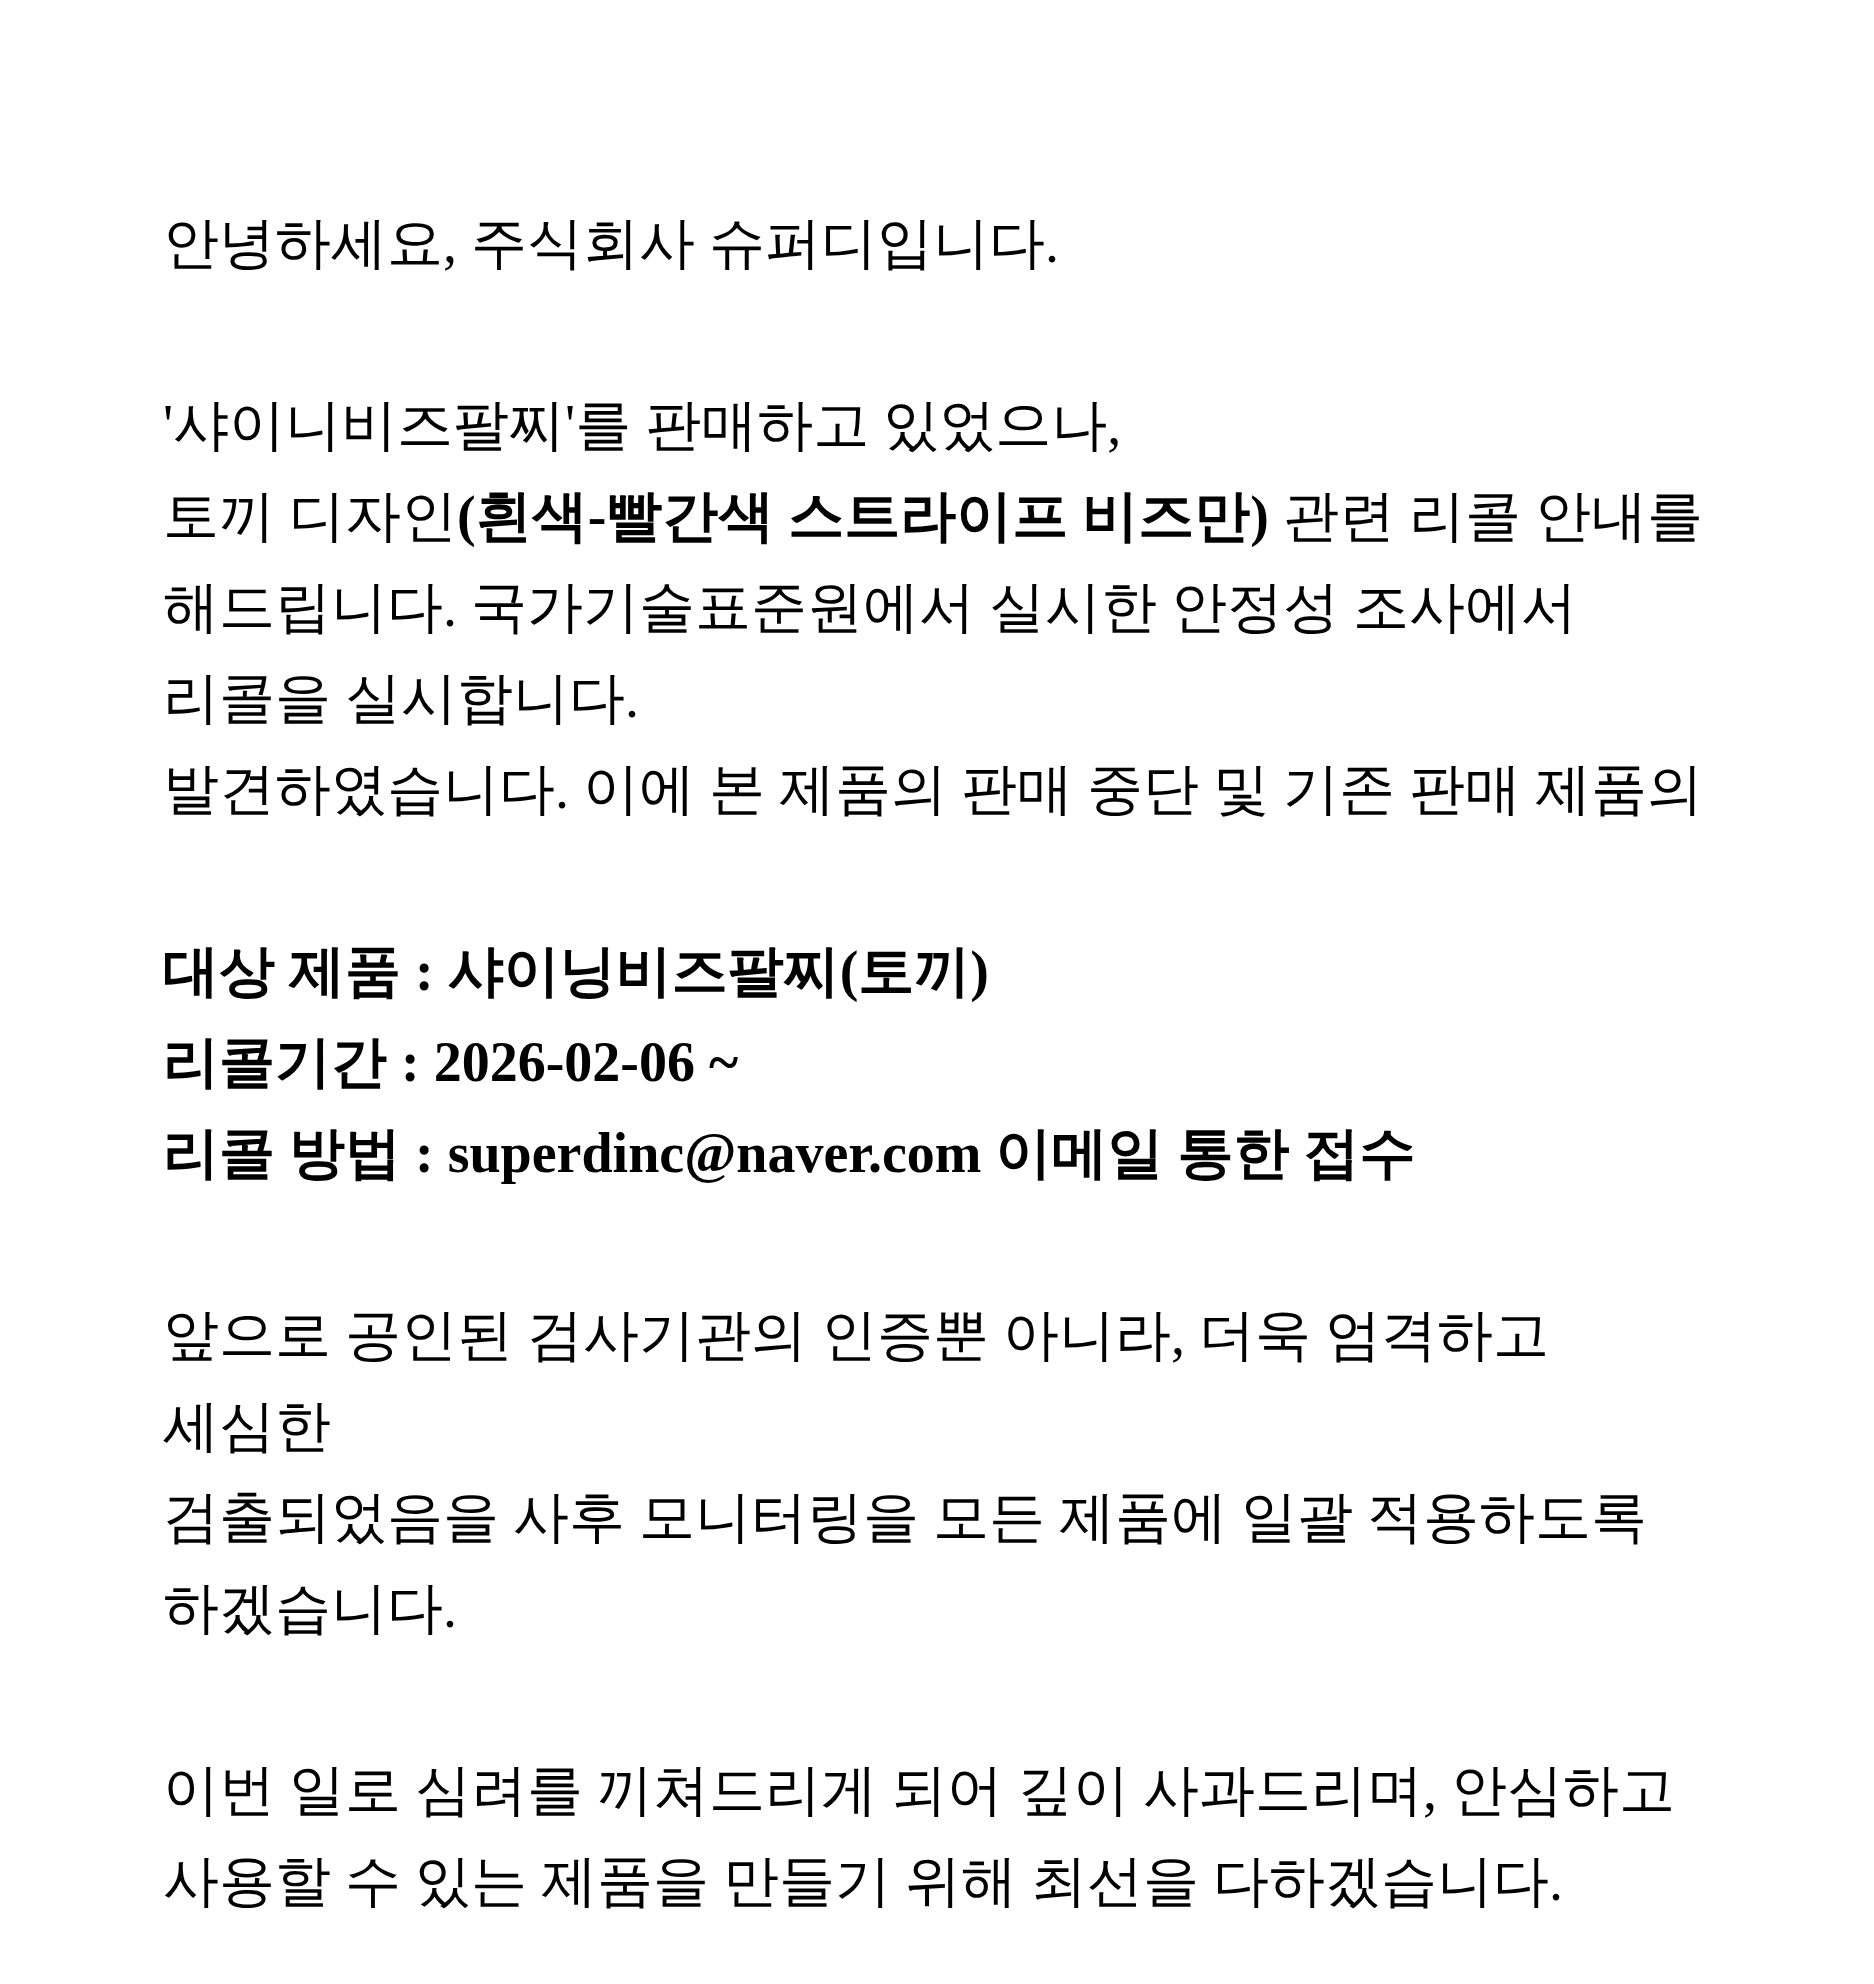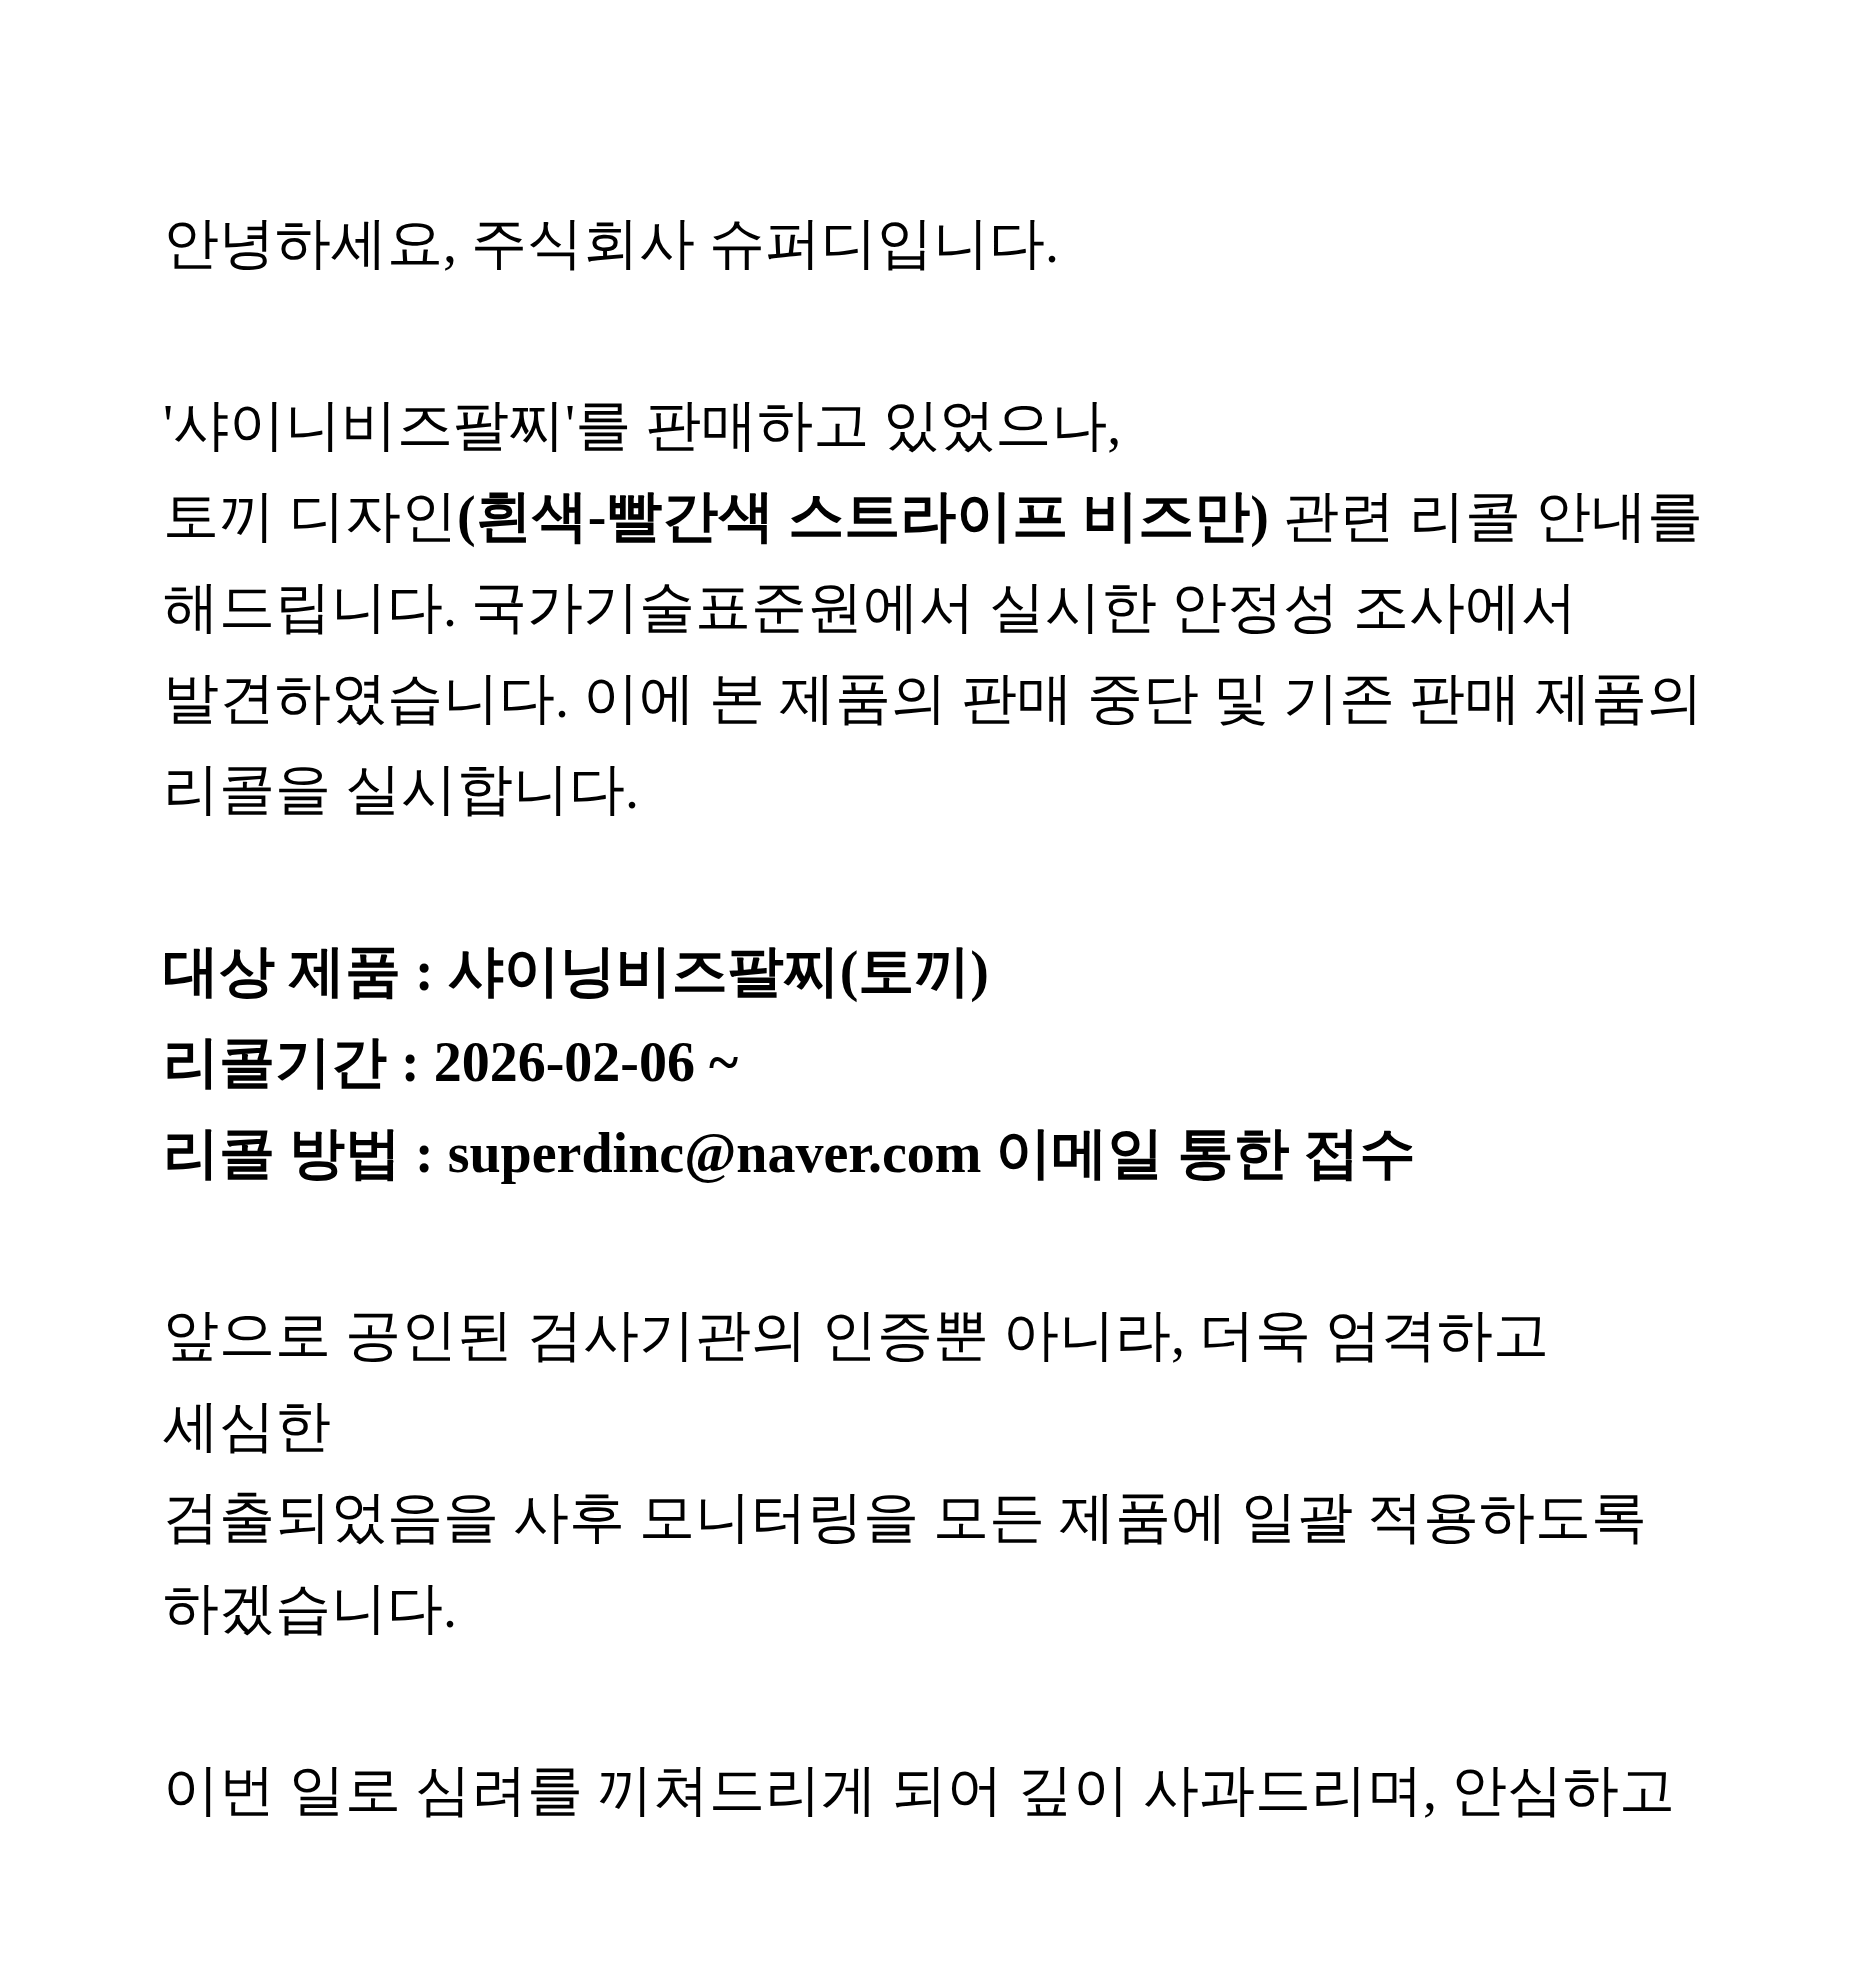--- a/index.html
+++ b/index.html
@@ -40,30 +40,31 @@
 <body>
 
 <div class="page" data-name="notice-document">
     <p class="para" data-name="greeting-paragraph">
       <span class="line" data-name="text-line"><span class="run" data-name="text-run">안녕하세요, 주식회사 슈퍼디입니다.</span></span>
     </p>
     <p class="para" data-name="recall-intro-paragraph">
       <span class="line" data-name="text-line"><span class="run" data-name="text-run">'샤이니비즈팔찌'를 판매하고 있었으나,</span></span>
       <span class="line" data-name="text-line"><span class="run" data-name="text-run">토끼 디자인</span><span class="run b" data-name="bold-text-run">(흰색-빨간색 스트라이프 비즈만)</span><span class="run" data-name="text-run"> 관련 리콜 안내를</span></span>
       <span class="line" data-name="text-line"><span class="run" data-name="text-run">해드립니다. 국가기술표준원에서 실시한 안정성 조사에서</span></span>
+      <span class="line" data-name="text-line"><span class="run" data-name="text-run">리콜을 실시합니다.</span></span>
       <span class="line" data-name="text-line"><span class="run" data-name="text-run">발견하였습니다. 이에 본 제품의 판매 중단 및 기존 판매 제품의</span></span>
-      <span class="line" data-name="text-line"><span class="run" data-name="text-run">리콜을 실시합니다.</span></span>
     </p>
     <p class="para" data-name="recall-details-paragraph">
       <span class="line" data-name="text-line"><span class="run b" data-name="bold-text-run">대상 제품 : 샤이닝비즈팔찌(토끼)</span></span>
       <span class="line" data-name="text-line"><span class="run b" data-name="bold-text-run">리콜기간 : 2026-02-06 ~</span></span>
       <span class="line" data-name="text-line"><span class="run b" data-name="bold-text-run">리콜 방법 : superdinc@naver.com 이메일 통한 접수</span></span>
     </p>
     <p class="para" data-name="quality-commitment-paragraph">
       <span class="line" data-name="text-line"><span class="run" data-name="text-run">앞으로 공인된 검사기관의 인증뿐 아니라, 더욱 엄격하고 세심한</span></span>
       <span class="line" data-name="text-line"><span class="run" data-name="text-run">검출되었음을 사후 모니터링을 모든 제품에 일괄 적용하도록</span></span>
       <span class="line" data-name="text-line"><span class="run" data-name="text-run">하겠습니다.</span></span>
     </p>
     <p class="para" data-name="apology-paragraph">
       <span class="line" data-name="text-line"><span class="run" data-name="text-run">이번 일로 심려를 끼쳐드리게 되어 깊이 사과드리며, 안심하고</span></span>
+      <span class="line" data-name="text-line"><span class="run" data-name="text-run">사용할 수 있는 제품을 만들기 위해 최선을 다하겠습니다.</span></span>
     </p>
   </div>
 
 
 </body></html>

